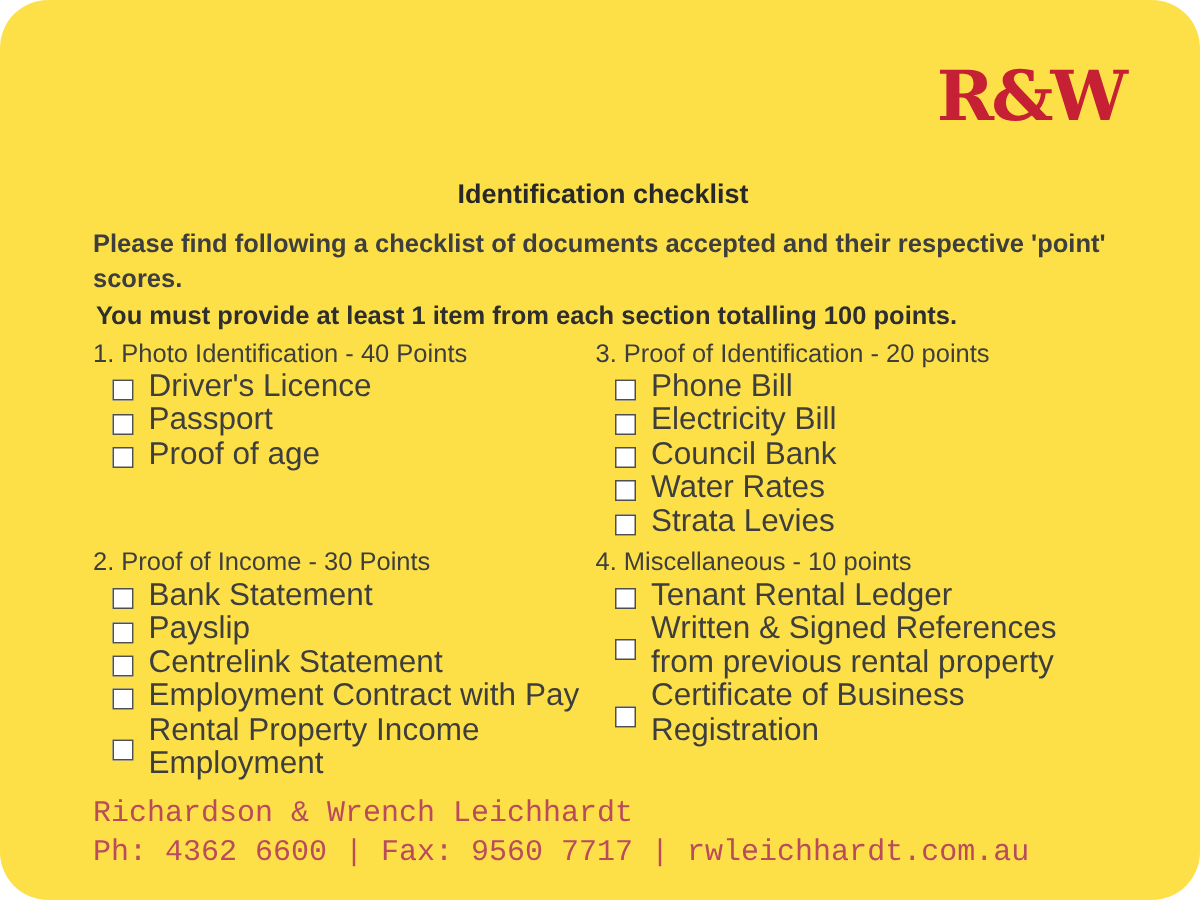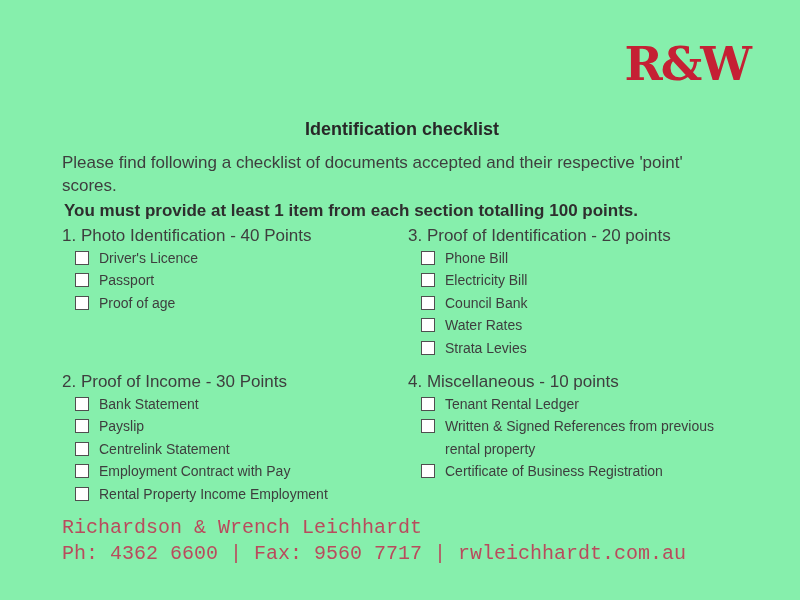--- a/index.html
+++ b/index.html
@@ -1,22 +1,23 @@
 <!DOCTYPE html>
 <html><head>
 <meta charset="utf-8">
 <style>
   html, body { margin: 0; padding: 0; background: #ffffff; }
   body { font-family: "Liberation Sans", sans-serif; }
   .card {
     position: relative;
     width: 800px;
     height: 600px;
-    background: #86efac;
+    background: #fde047;
     overflow: hidden;
+    border-radius: 32px;
   }
   .logo {
     position: absolute;
     top: 40px;
     right: 50px;
     font-family: "DejaVu Serif", serif;
     font-weight: 700;
     font-size: 46px;
     line-height: 48px;
     letter-spacing: -2px;
@@ -32,47 +33,47 @@
     font-weight: 700;
     text-align: center;
     color: #282828;
     letter-spacing: 0px;
   }
   .intro-1 {
     margin: 9px 0 1px 0;
     font-size: 17px;
     line-height: 23px;
     color: #3e3e3e;
+    font-weight: bold;
   }
   .intro-2 {
     margin: 2px;
     font-size: 17px;
     line-height: 23px;
     font-weight: 700;
     color: #2e2e2e;
   }
   .sections-grid {
     display: grid;
     grid-template-columns: 335px 1fr;
     grid-template-rows: auto auto;
     grid-auto-flow: column;
     row-gap: 4px;
     column-gap: 0;
-    gap: 11px;
   }
   .section-heading {
     font-size: 17px;
     line-height: 23px;
     color: #3e3e3e;
   }
   .item {
     display: flex;
-    align-items: flex-start;
+    align-items: center;
     margin-left: 13px;
-    font-size: 14px;
+    font-size: 21px;
     line-height: 22.4px;
     color: #3e3e3e;
   }
   .checkbox {
     flex: 0 0 auto;
     width: 12px;
     height: 12px;
     border: 1.5px solid #4f4f4f;
     margin: 4px 10px 0 0;
     background: #ffffff;

